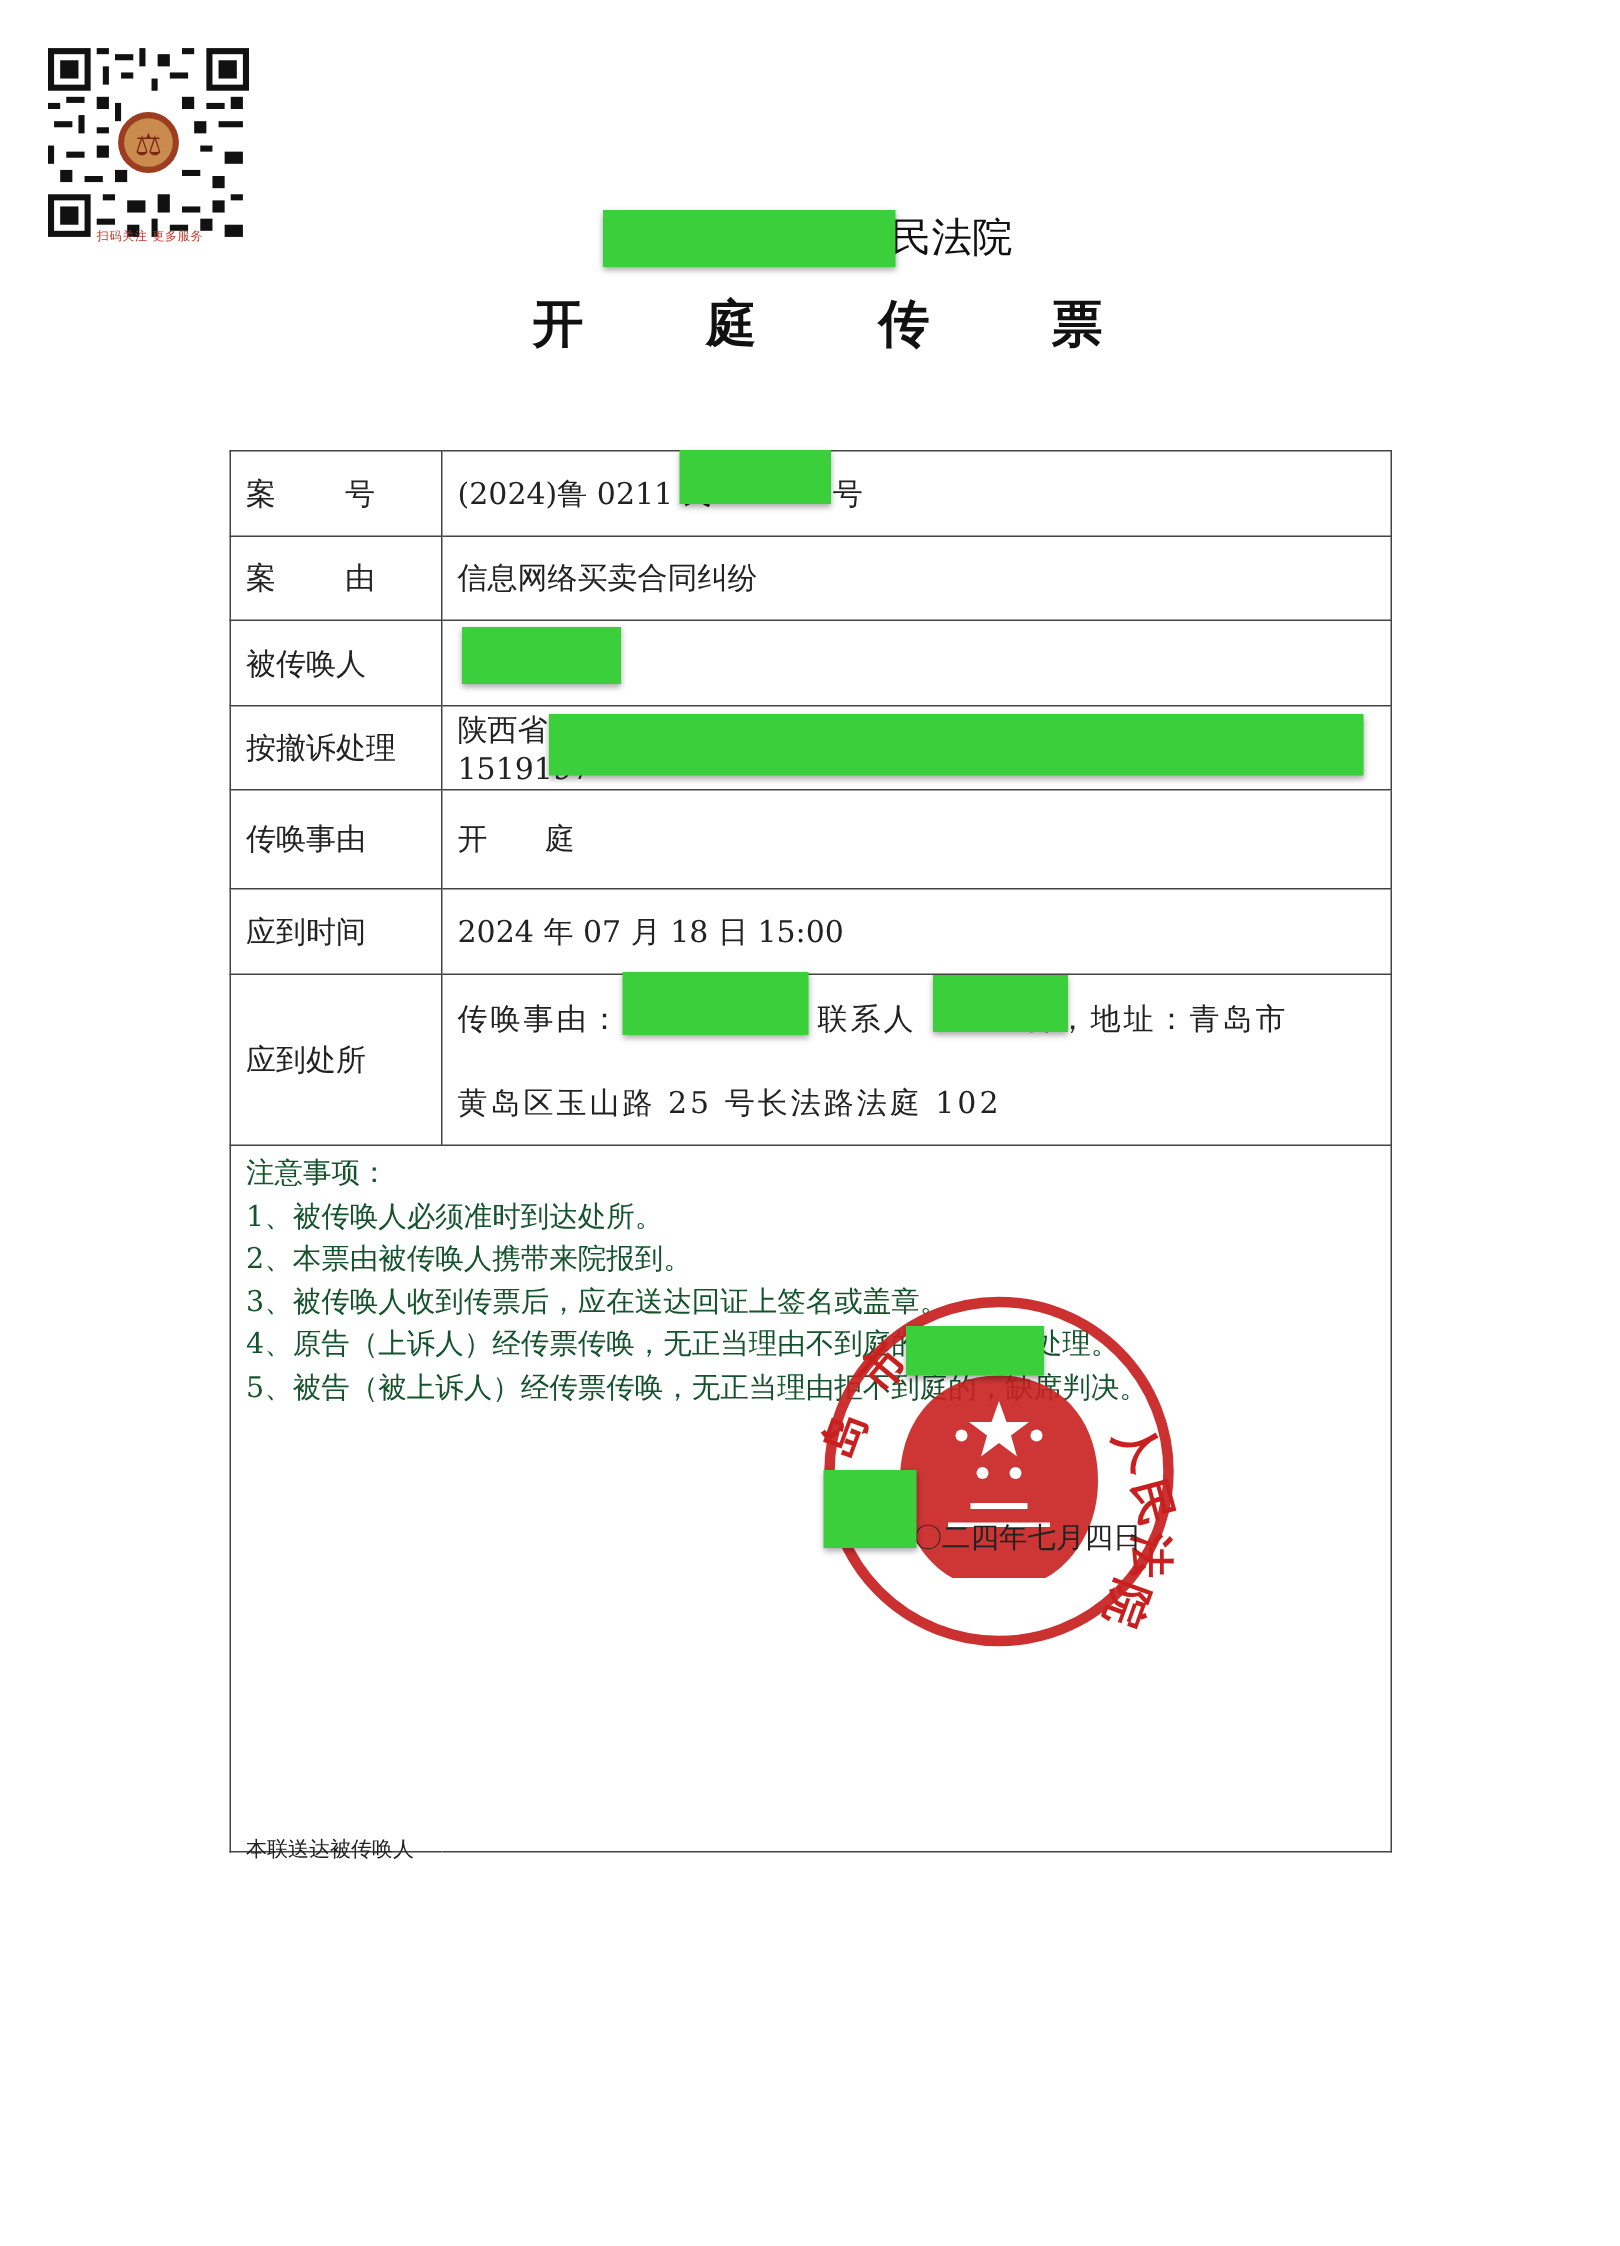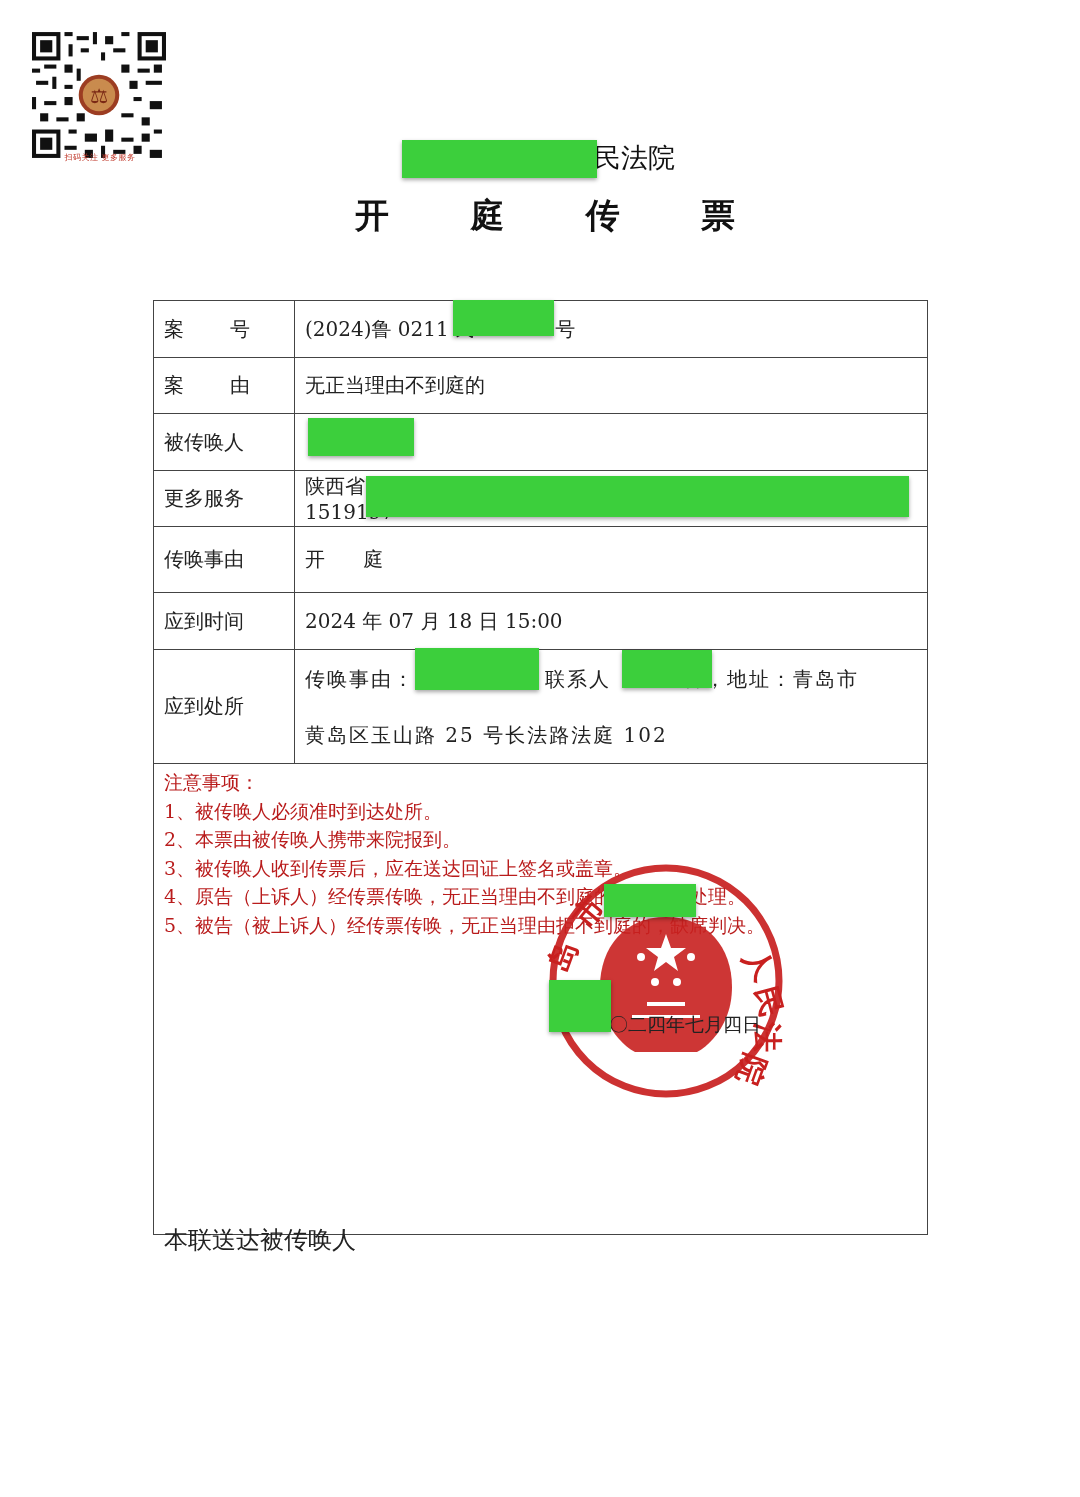--- a/index.html
+++ b/index.html
@@ -12,22 +12,22 @@
                 font-size:27px; color:#111; }
   .doc-title { position:absolute; left:355px; top:193px; width:380px; display:flex; justify-content:space-between;
                font-size:34px; font-weight:bold; color:#111; }
   .redact { position:absolute; background:#3ccf3c; box-shadow:0 2px 4px rgba(0,0,0,0.35); }
   table.form { position:absolute; left:153px; top:300px; width:775px; border-collapse:collapse; }
   table.form td { border:1.5px solid #444; font-size:20px; vertical-align:middle; padding:0 10px; }
   td.lbl { width:120px; color:#222; }
   .lbl-spread { display:flex; justify-content:space-between; width:86px; }
   td.val { color:#222; }
   .notes { height:466px; vertical-align:top !important; padding-top:4px !important; }
-  .notes div { font-size:19px; line-height:28.5px; color:#b91c1c; }
-  .footer-note { position:absolute; left:164px; top:1224px; font-size:24px; color:#222; }
+  .notes div { font-size:19px; line-height:28.5px; color:#14532d; }
+  .footer-note { position:absolute; left:164px; top:1224px; font-size:14px; color:#222; }
   .seal { position:absolute; left:547px; top:862px; width:238px; height:238px; }
   .sign-date { position:absolute; left:590px; top:1012px; font-size:19px; color:#222; }
 </style>
 </head>
 <body>
 
 <svg class="qr" viewBox="0 0 33 31">
   <rect width="33" height="31" fill="#fff"></rect>
   <g fill="#111">
     <rect x="0" y="0" width="7" height="7"></rect>
@@ -116,28 +116,28 @@
       <span>(2024)鲁 0211 民</span><span style="display:inline-block;width:80px"></span><span>号</span>
     </td>
   </tr>
   <tr style="height:56px">
     <td class="lbl">
       <div class="lbl-spread">
             <span>案</span>
             <span>由</span>
           </div>
     </td>
-    <td class="val">无正当理由不到庭的</td>
+    <td class="val">信息网络买卖合同纠纷</td>
   </tr>
   <tr style="height:57px">
     <td class="lbl">被传唤人</td>
     <td class="val"></td>
   </tr>
   <tr style="height:56px">
-    <td class="lbl">更多服务</td>
+    <td class="lbl">按撤诉处理</td>
     <td class="val" style="line-height:26px">
       <div>陕西省</div>
       <div>1519197</div>
     </td>
   </tr>
   <tr style="height:66px">
     <td class="lbl">传唤事由</td>
     <td class="val" style="white-space:pre">开      庭</td>
   </tr>
   <tr style="height:57px">

